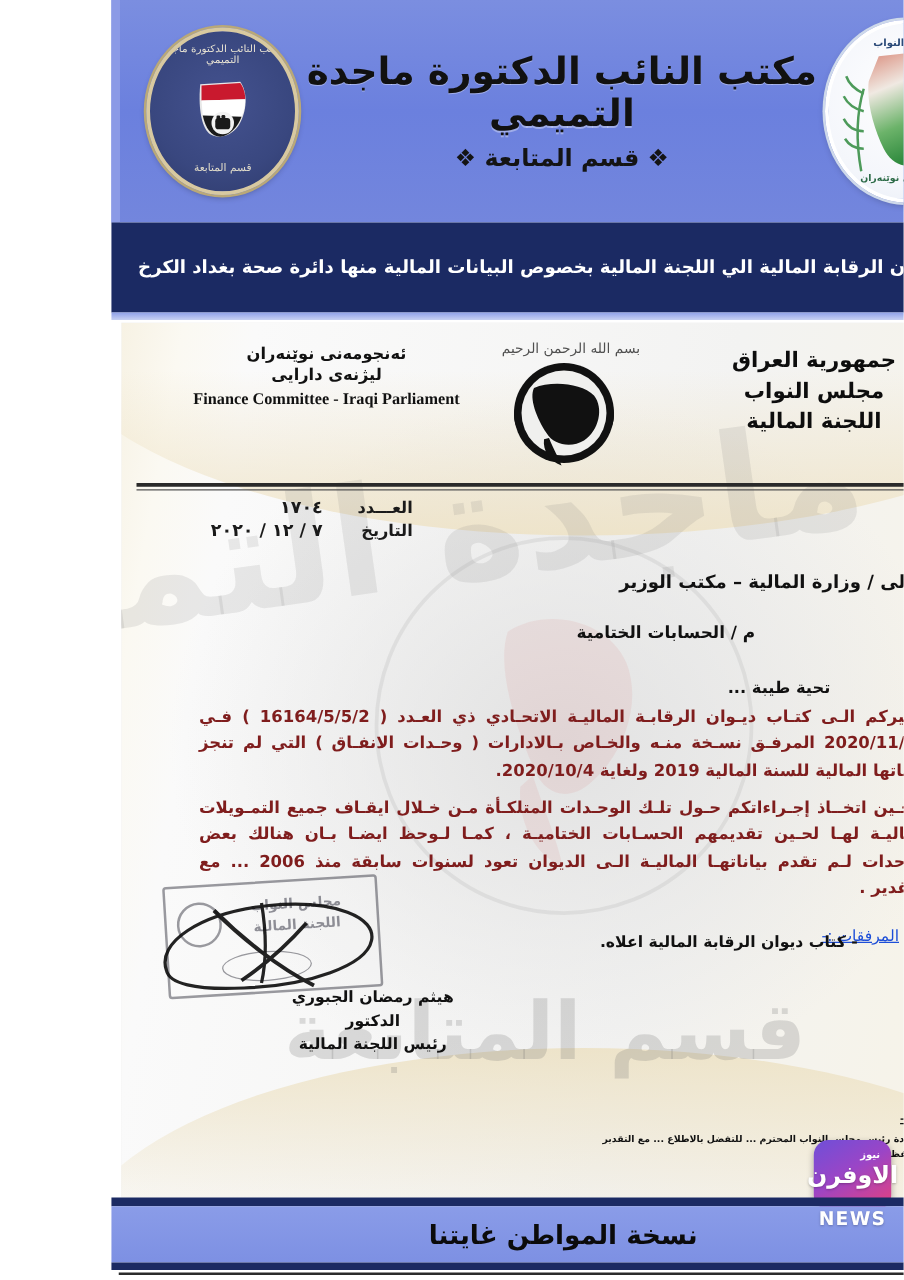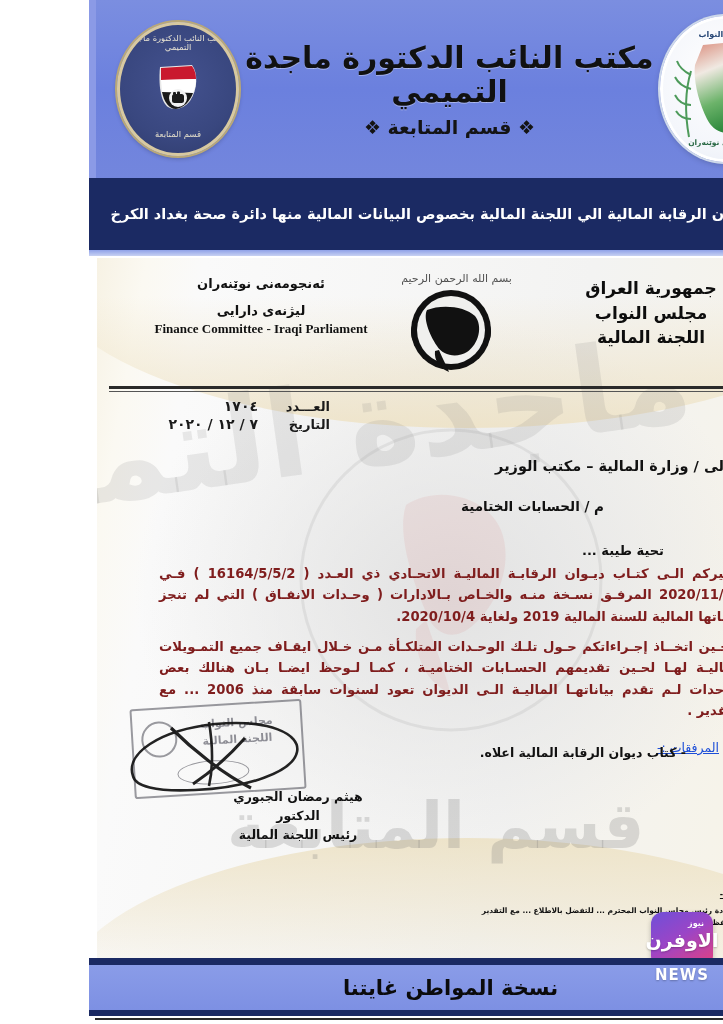--- a/index.html
+++ b/index.html
@@ -128,21 +128,21 @@
     position:absolute;left:50%;top:46%;transform:translate(-50%,-50%);
     width:330px;height:330px;opacity:.17;
   }
 
   
   .hdr-left{
     position:absolute;left:24px;top:16px;width:280px;text-align:center;color:#111;
   }
   .hdr-left .kur{font-size:17px;font-weight:bold;line-height:1.25;letter-spacing:1px;}
   .hdr-left .kur2{font-size:13px;font-weight:bold;margin-top:2px;}
-  .hdr-left .kur3{font-size:13px;font-weight:bold;margin-top:12px;}
+  .hdr-left .kur3{font-size:13px;font-weight:bold;margin-top:2px;}
   .hdr-left .en{
     font-family:"Liberation Serif","DejaVu Serif",serif;
     font-size:13px;font-weight:bold;margin-top:3px;line-height:1.25;
     direction:ltr;
   }
 
   .hdr-right{
     position:absolute;right:28px;top:18px;width:250px;text-align:center;color:#0d0d0d;
   }
   .hdr-right .l{font-size:17px;font-weight:bold;line-height:1.45;}

